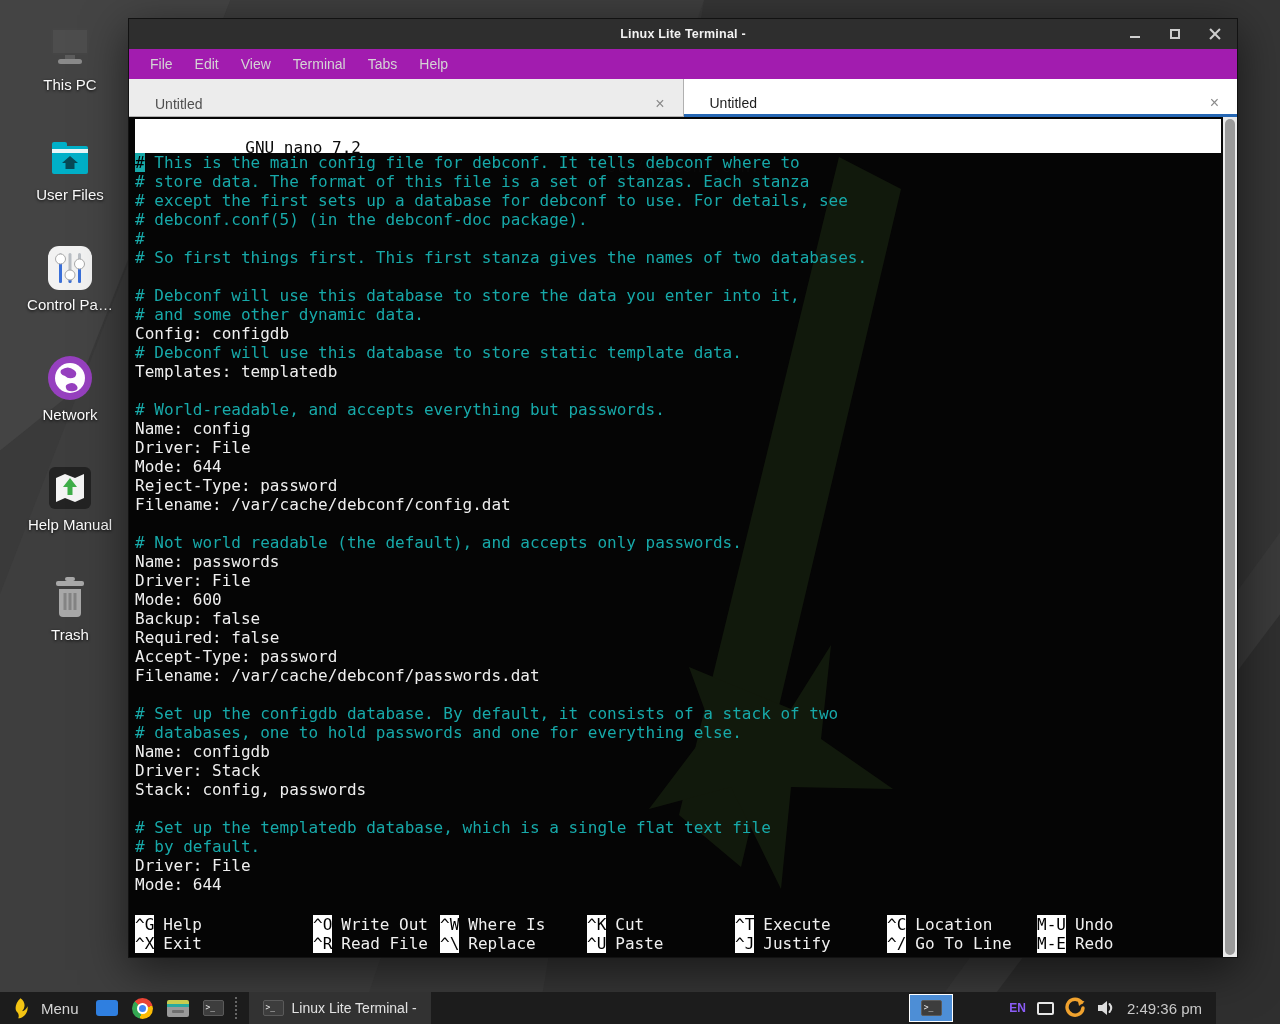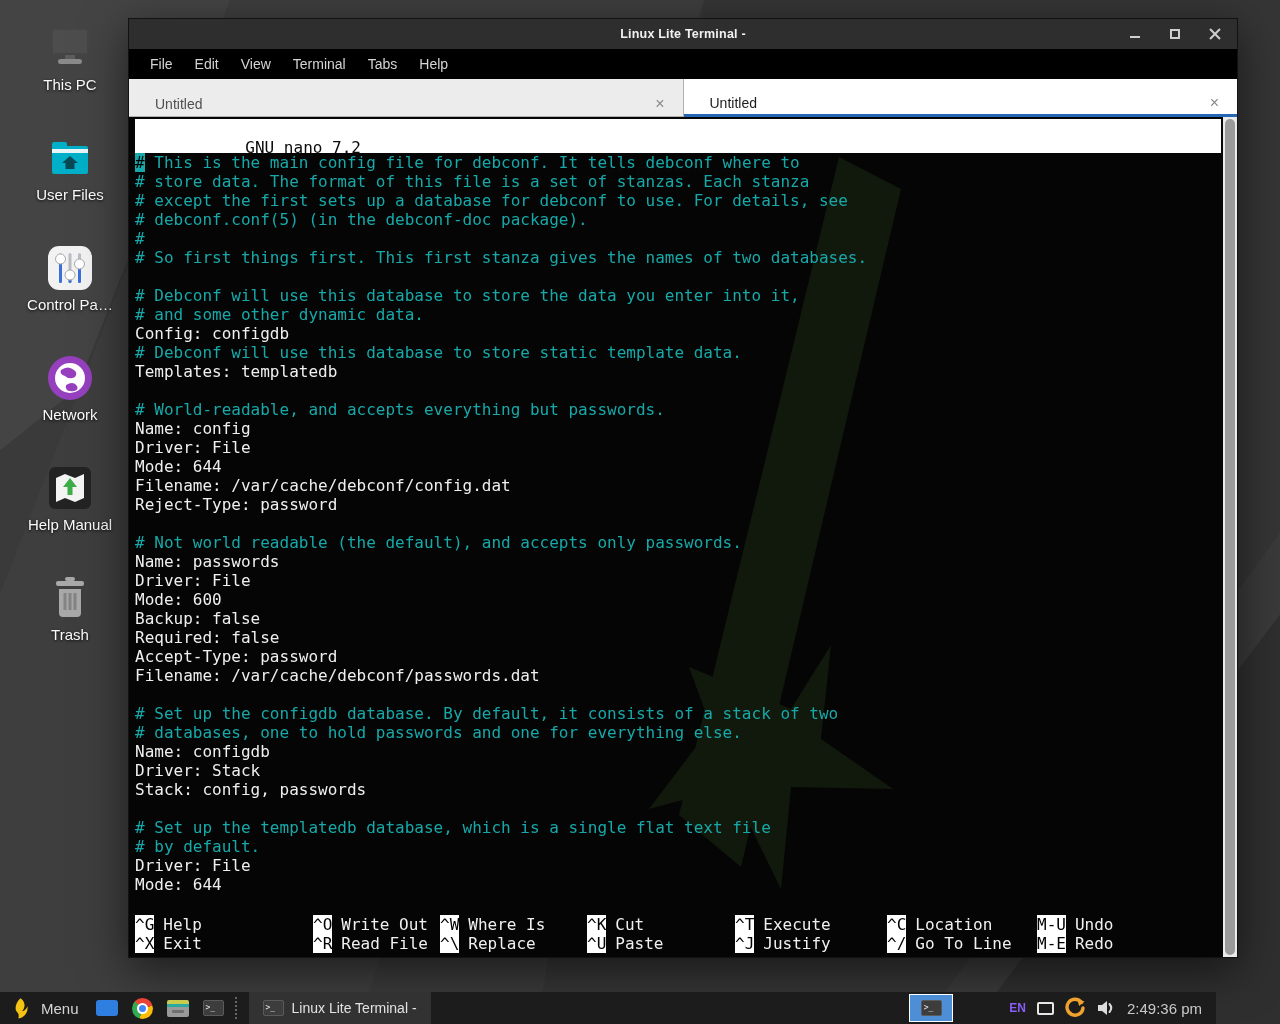--- a/index.html
+++ b/index.html
@@ -28,21 +28,21 @@
   .title-bar{height:30px;background:#2e2e2e;position:relative;display:flex;align-items:center;justify-content:center;flex:0 0 30px}
   .title-text{font-weight:bold;font-size:12.5px;color:#f2f2f2;letter-spacing:.2px}
   .win-controls{position:absolute;right:16px;top:0;height:100%;display:flex;gap:28px;align-items:center}
   .wc{width:12px;height:12px;position:relative;display:inline-block}
   .wc-min::after{content:"";position:absolute;left:1px;right:1px;bottom:2px;height:2px;background:#cfcfcf}
   .wc-max::after{content:"";position:absolute;inset:1px;border:2px solid #cfcfcf}
   .wc-close::before,.wc-close::after{content:"";position:absolute;left:-1px;top:5px;width:14px;height:2px;background:#cfcfcf}
   .wc-close::before{transform:rotate(45deg)}
   .wc-close::after{transform:rotate(-45deg)}
 
-  .menu-bar{height:30px;background:#000000;display:flex;align-items:flex-end;padding-left:10px;flex:0 0 30px}
+  .menu-bar{height:30px;background:#a21caf;display:flex;align-items:flex-end;padding-left:10px;flex:0 0 30px}
   .menu-item{color:#d4d4d4;font-size:14px;padding:0 11px;height:100%;display:flex;align-items:center;cursor:default}
 
   .tab-bar{height:38px;display:flex;background:#c9c9c9;flex:0 0 38px}
   .tab{flex:1;position:relative;display:flex;align-items:center;padding:12px 18px 0 26px;font-size:14px;min-width:0}
   .tab.inactive{background:#ececec;color:#4f4f4f;border-right:1px solid #b0b0b0;border-bottom:1px solid #b0b0b0}
   .tab.active{background:#ffffff;color:#1c1c1c;border-bottom:3px solid var(--accent)}
   .tab-label{flex:1}
   .tab-close{color:#8a8a8a;font-size:16px;line-height:1}
 
   .term-body{flex:1;display:flex;background:#050505;min-height:0;position:relative}
@@ -230,22 +230,22 @@
             <div class="line c"># Debconf will use this database to store the data you enter into it,</div>
             <div class="line c"># and some other dynamic data.</div>
             <div class="line p">Config: configdb</div>
             <div class="line c"># Debconf will use this database to store static template data.</div>
             <div class="line p">Templates: templatedb</div>
             <div class="line p">&nbsp;</div>
             <div class="line c"># World-readable, and accepts everything but passwords.</div>
             <div class="line p">Name: config</div>
             <div class="line p">Driver: File</div>
             <div class="line p">Mode: 644</div>
+            <div class="line p">Reject-Type: password</div>
             <div class="line p">Filename: /var/cache/debconf/config.dat</div>
-            <div class="line p">Reject-Type: password</div>
             <div class="line p">&nbsp;</div>
             <div class="line c"># Not world readable (the default), and accepts only passwords.</div>
             <div class="line p">Name: passwords</div>
             <div class="line p">Driver: File</div>
             <div class="line p">Mode: 600</div>
             <div class="line p">Backup: false</div>
             <div class="line p">Required: false</div>
             <div class="line p">Accept-Type: password</div>
             <div class="line p">Filename: /var/cache/debconf/passwords.dat</div>
             <div class="line p">&nbsp;</div>

